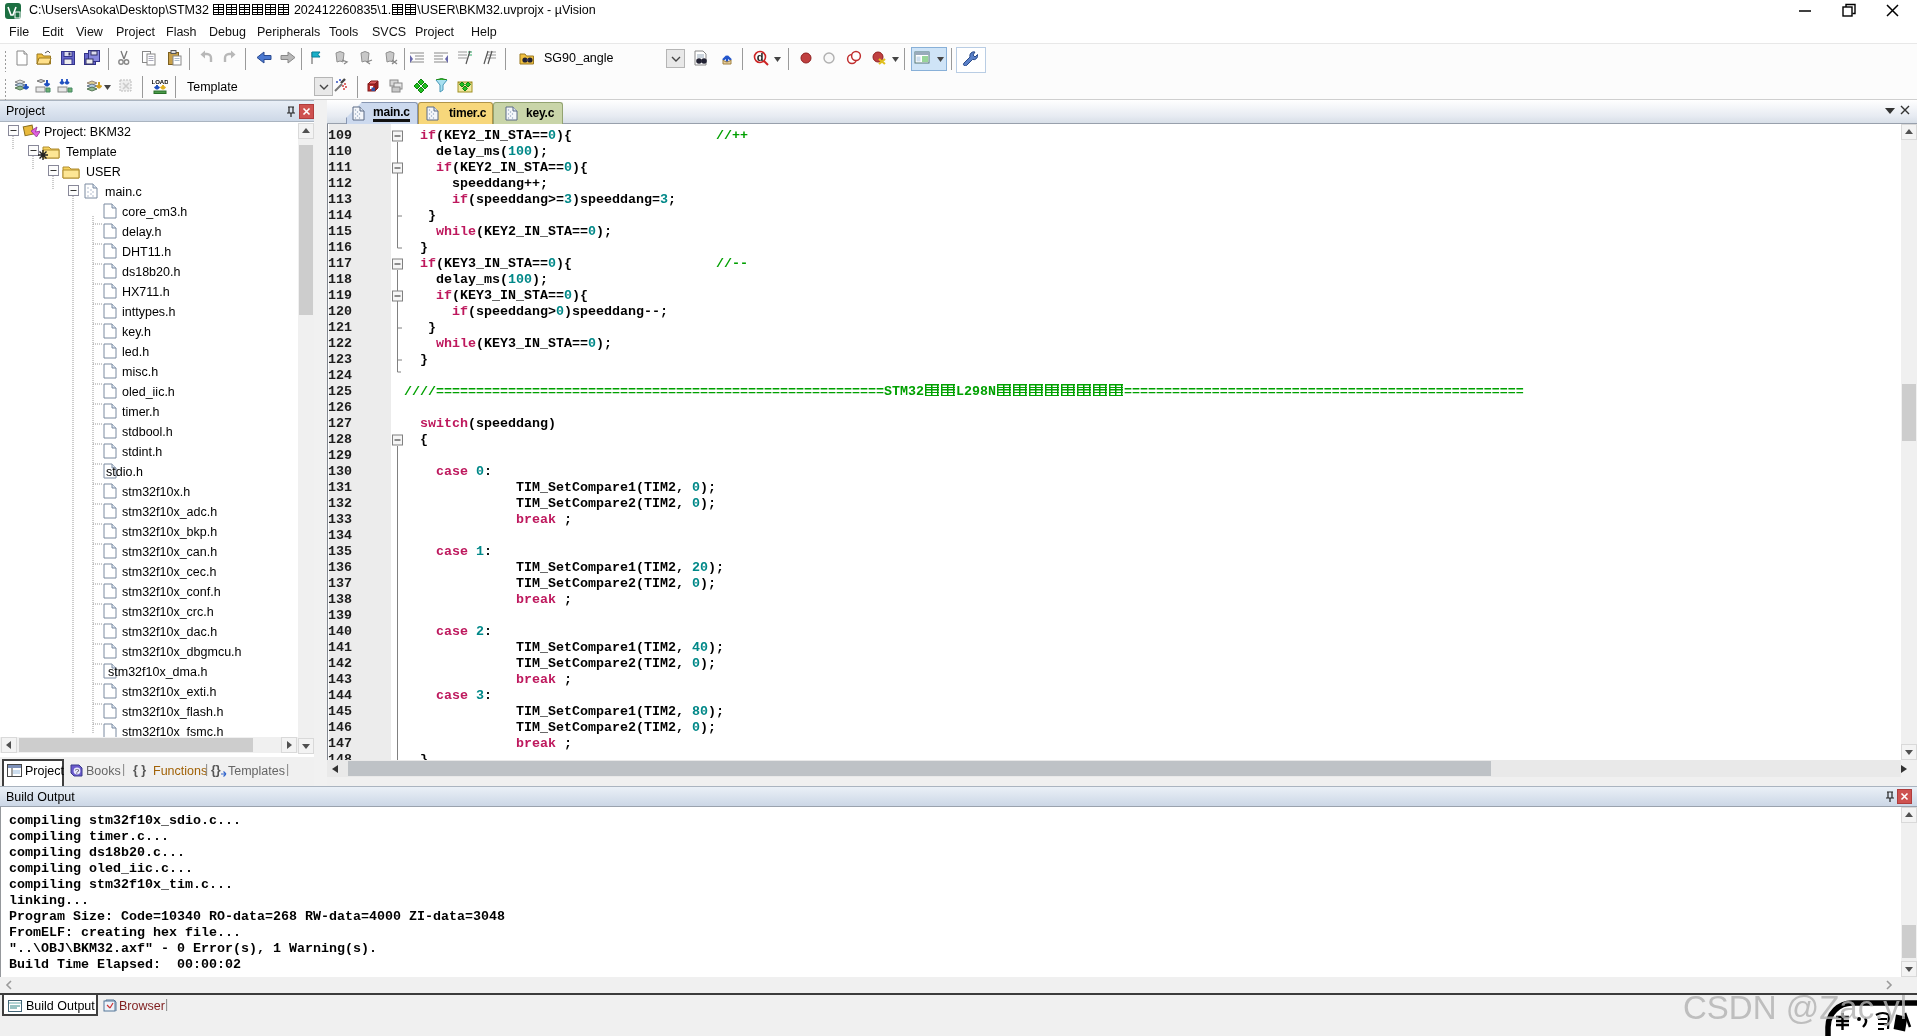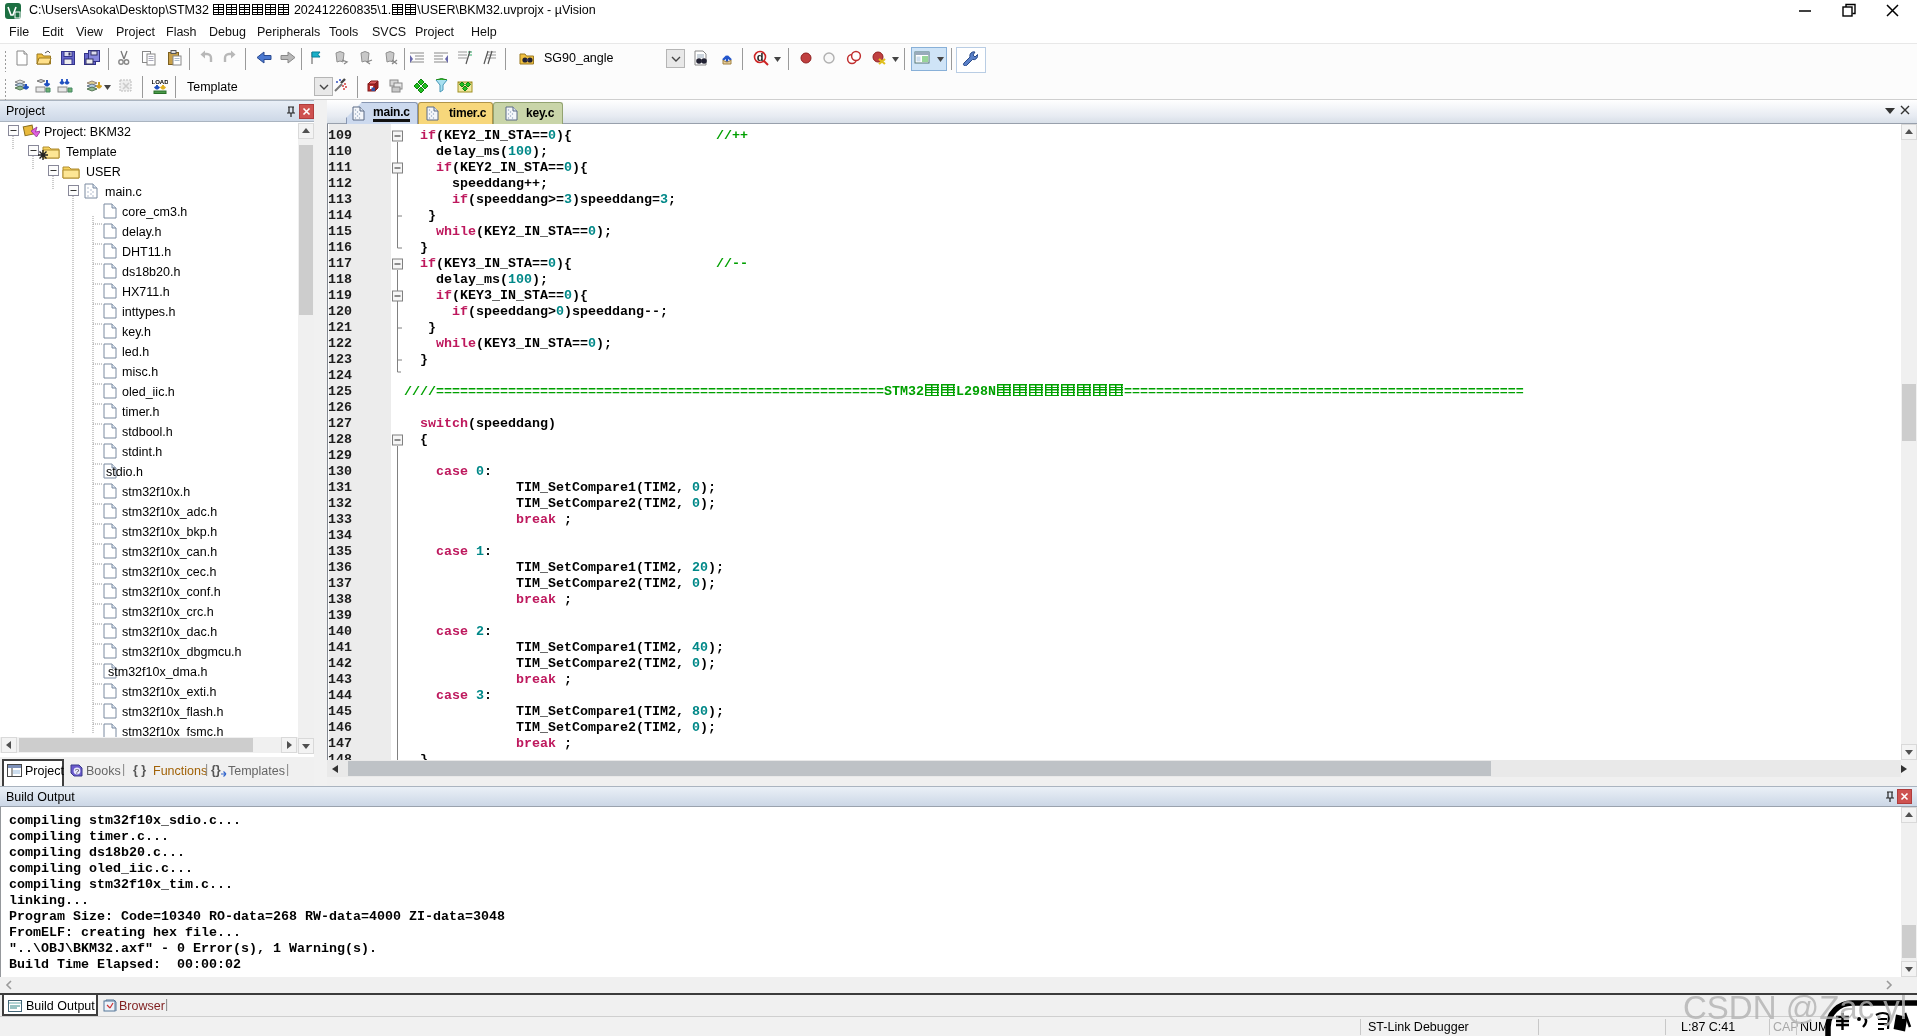--- a/index.html
+++ b/index.html
@@ -927,31 +927,20 @@
 <span class="abs" style="left:26px;top:4px;color:#000">Build Output</span>
 <svg class="abs" style="left:103px;top:4px" width="14" height="13">
         <rect x="1" y="2" width="11" height="10" fill="#eef3fa" stroke="#579"></rect>
         <path d="M3 2 v-1 h8 l2 2 v9" fill="none" stroke="#579"></path>
         <path d="M4 6 l3 3 M7 9 l3 -5" stroke="#c33" stroke-width="1.2"></path>
       </svg>
 <span class="abs" style="left:119px;top:4px;color:#7f1d1d">Browser</span>
 <span class="abs" style="left:165px;top:2px;color:#888">|</span>
     </div>
 
-<div class="abs" id="statusbar">
-  <span class="abs" style="left:1368px;top:3px">ST-Link Debugger</span>
-  <span class="abs" style="left:1681px;top:3px">L:87 C:41</span>
-  <span class="abs" style="left:1773px;top:3px;color:#a8a8a8">CAP</span>
-  <span class="abs" style="left:1800px;top:3px">NUM</span>
-  <i class="ssep" style="left:1360px"></i>
-      <i class="ssep" style="left:1538px"></i>
-  <i class="ssep" style="left:1665px"></i>
-      <i class="ssep" style="left:1769px"></i>
-  <i class="ssep" style="left:1796px"></i>
-</div>
 
 <div class="abs" id="wm">CSDN @Zac.yl</div>
 <svg class="abs" id="stamp" width="98" height="38" viewBox="0 0 98 38">
   <rect x="9" y="5" width="170" height="80" rx="24" fill="#fff" stroke="#000" stroke-width="5.5"></rect>
   <path d="M17 23 h13 M23.5 15 v17 M17 19 h13 M17 27 h13" stroke="#000" stroke-width="2.4" fill="none"></path>
   <circle cx="40" cy="21" r="2" fill="#000"></circle>
   <path d="M46 20 q3 4 -2 9" stroke="#000" stroke-width="2.4" fill="none"></path>
   <path d="M57 17 q7 -4 13 0 l-1 14 M59 21 h9 M59 26 h9 M59 31 h6" stroke="#000" stroke-width="2.2" fill="none"></path>
   <path d="M78 18 l9 2 -2 12 -9 -2 z" stroke="#000" stroke-width="2.5" fill="#000"></path>
   <path d="M86 15 l5 14" stroke="#000" stroke-width="2.5"></path>

